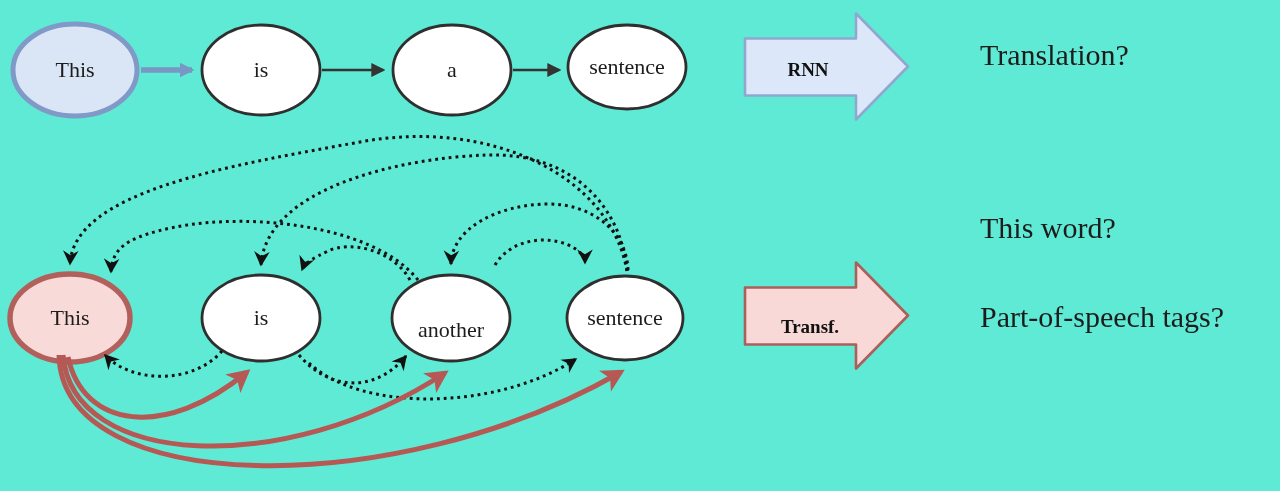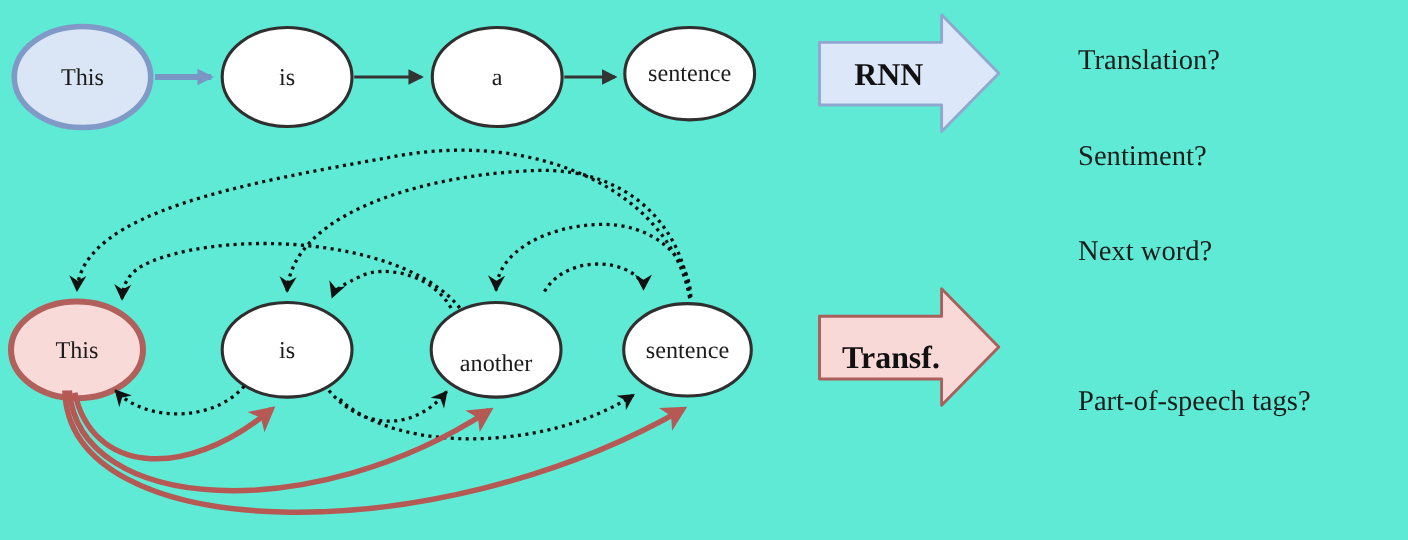--- a/index.html
+++ b/index.html
@@ -7,25 +7,25 @@
     position:relative;width:1280px;height:491px;background:#5eead4;
     font-family:Liberation Serif, serif;overflow:hidden;
   }
   .canvas svg{position:absolute;left:0;top:0;}
   .label{
     position:absolute;transform:translate(-50%,-50%);
     font-size:22px;color:#1c1c1c;white-space:nowrap;line-height:1;
   }
   .arrow-label{
     position:absolute;transform:translate(-50%,-50%);
-    font-size:29px;font-weight:bold;color:#111;white-space:nowrap;line-height:1;text-align:right;
+    font-size:19px;font-weight:bold;color:#111;white-space:nowrap;line-height:1;text-align:right;
   }
   .task{
     position:absolute;transform:translate(0,-50%);
-    font-size:26px;color:#1c1c1c;white-space:nowrap;line-height:1;
+    font-size:30px;color:#1c1c1c;white-space:nowrap;line-height:1;
   }
   .node-plain{fill:#ffffff;stroke:#2f2f2f;stroke-width:2.8px;}
   .node-blue{stroke:#8099c7;stroke-width:5px;}
   .node-red{stroke:#b2605c;stroke-width:5.5px;}
   .chain-blue{stroke:#7a96c5;stroke-width:5.5px;fill:none;}
   .chain-black{stroke:#333333;stroke-width:2.6px;fill:none;}
   .attn{stroke:#111111;stroke-width:3px;fill:none;stroke-dasharray:2.8 4;}
   .hist{stroke:#b65853;stroke-width:5px;fill:none;}
   .big-arrow-rnn{stroke:#90a8cf;stroke-width:2.6px;stroke-linejoin:round;}
   .big-arrow-transf{stroke:#ab5f5b;stroke-width:2.6px;stroke-linejoin:round;}
@@ -100,17 +100,16 @@
 
   <span class="label" style="left:70px;top:318px;">This</span>
   <span class="label" style="left:261px;top:318px;">is</span>
   <span class="label" style="left:451px;top:318px;margin-top:12px;">another</span>
   <span class="label" style="left:625px;top:318px;">sentence</span>
 
   <span class="arrow-label" style="left:808px;top:69px;">RNN</span>
   <span class="arrow-label" style="left:810px;top:326px;">Transf.</span>
 
   <span class="task" style="left:980px;top:55px;">Translation?</span>
-  <span class="task" style="left:980px;top:142px;">Sentiment?</span>
-  <span class="task" style="left:980px;top:228px;">Next word?</span>
-  <span class="task" style="left:980px;top:317px;margin-top:48px;">Part-of-speech tags?</span>
+  <span class="task" style="left:980px;top:228px;">This word?</span>
+  <span class="task" style="left:980px;top:317px;">Part-of-speech tags?</span>
 
 </div>
 
 </body></html>

